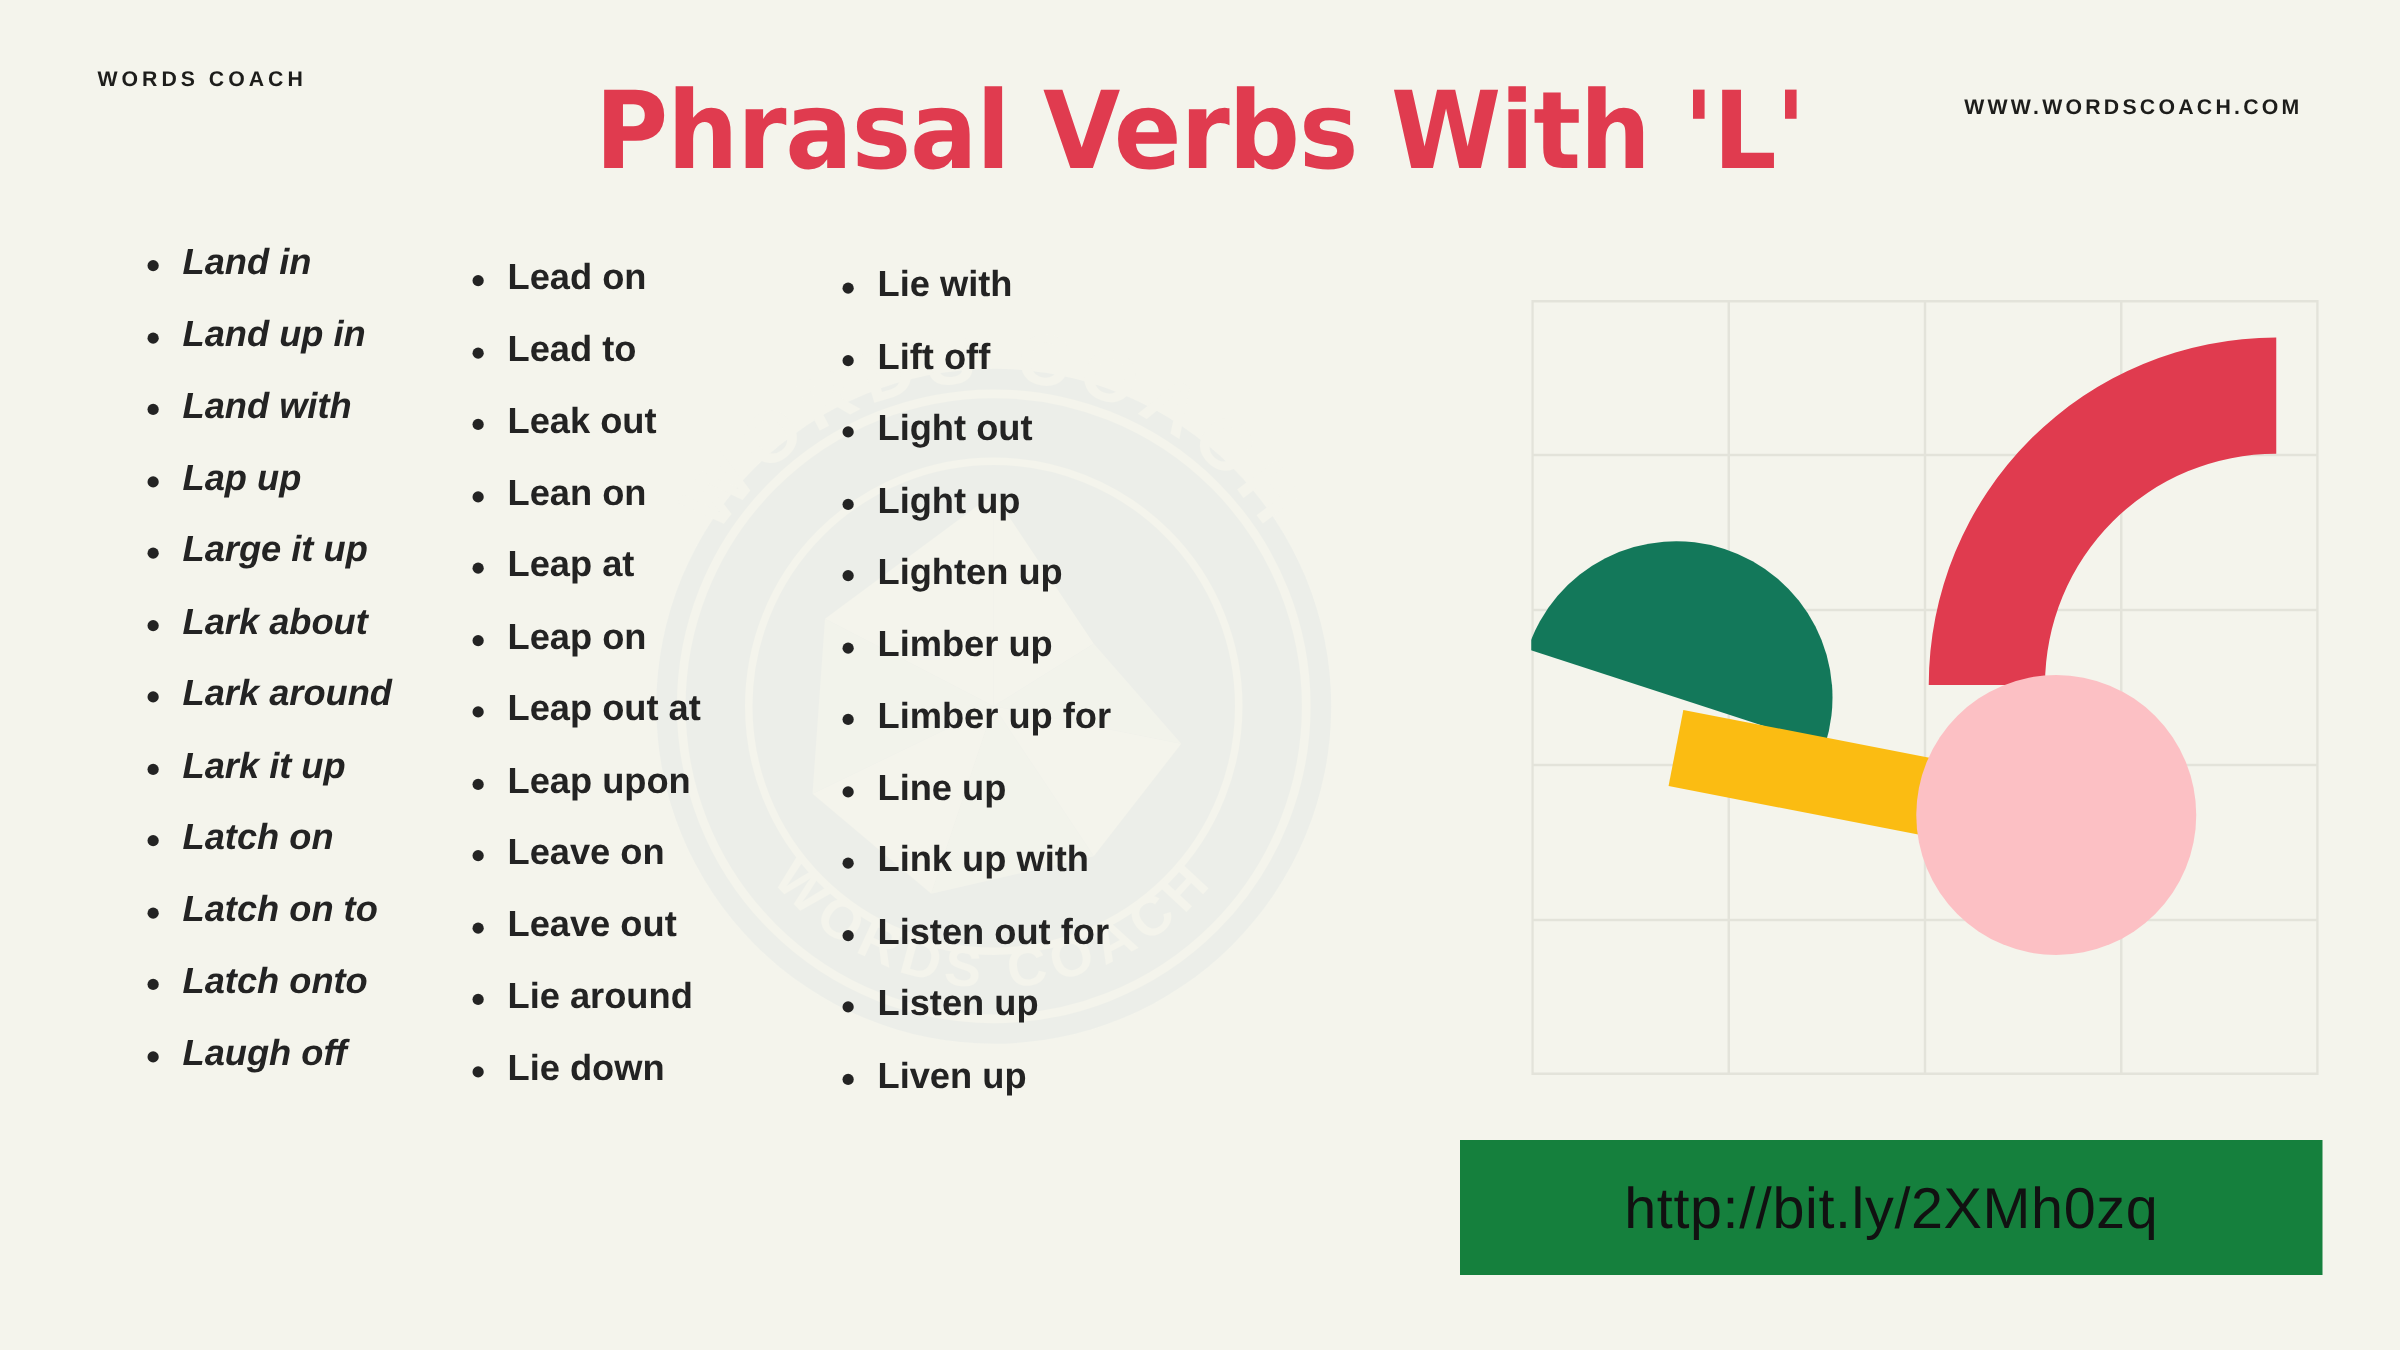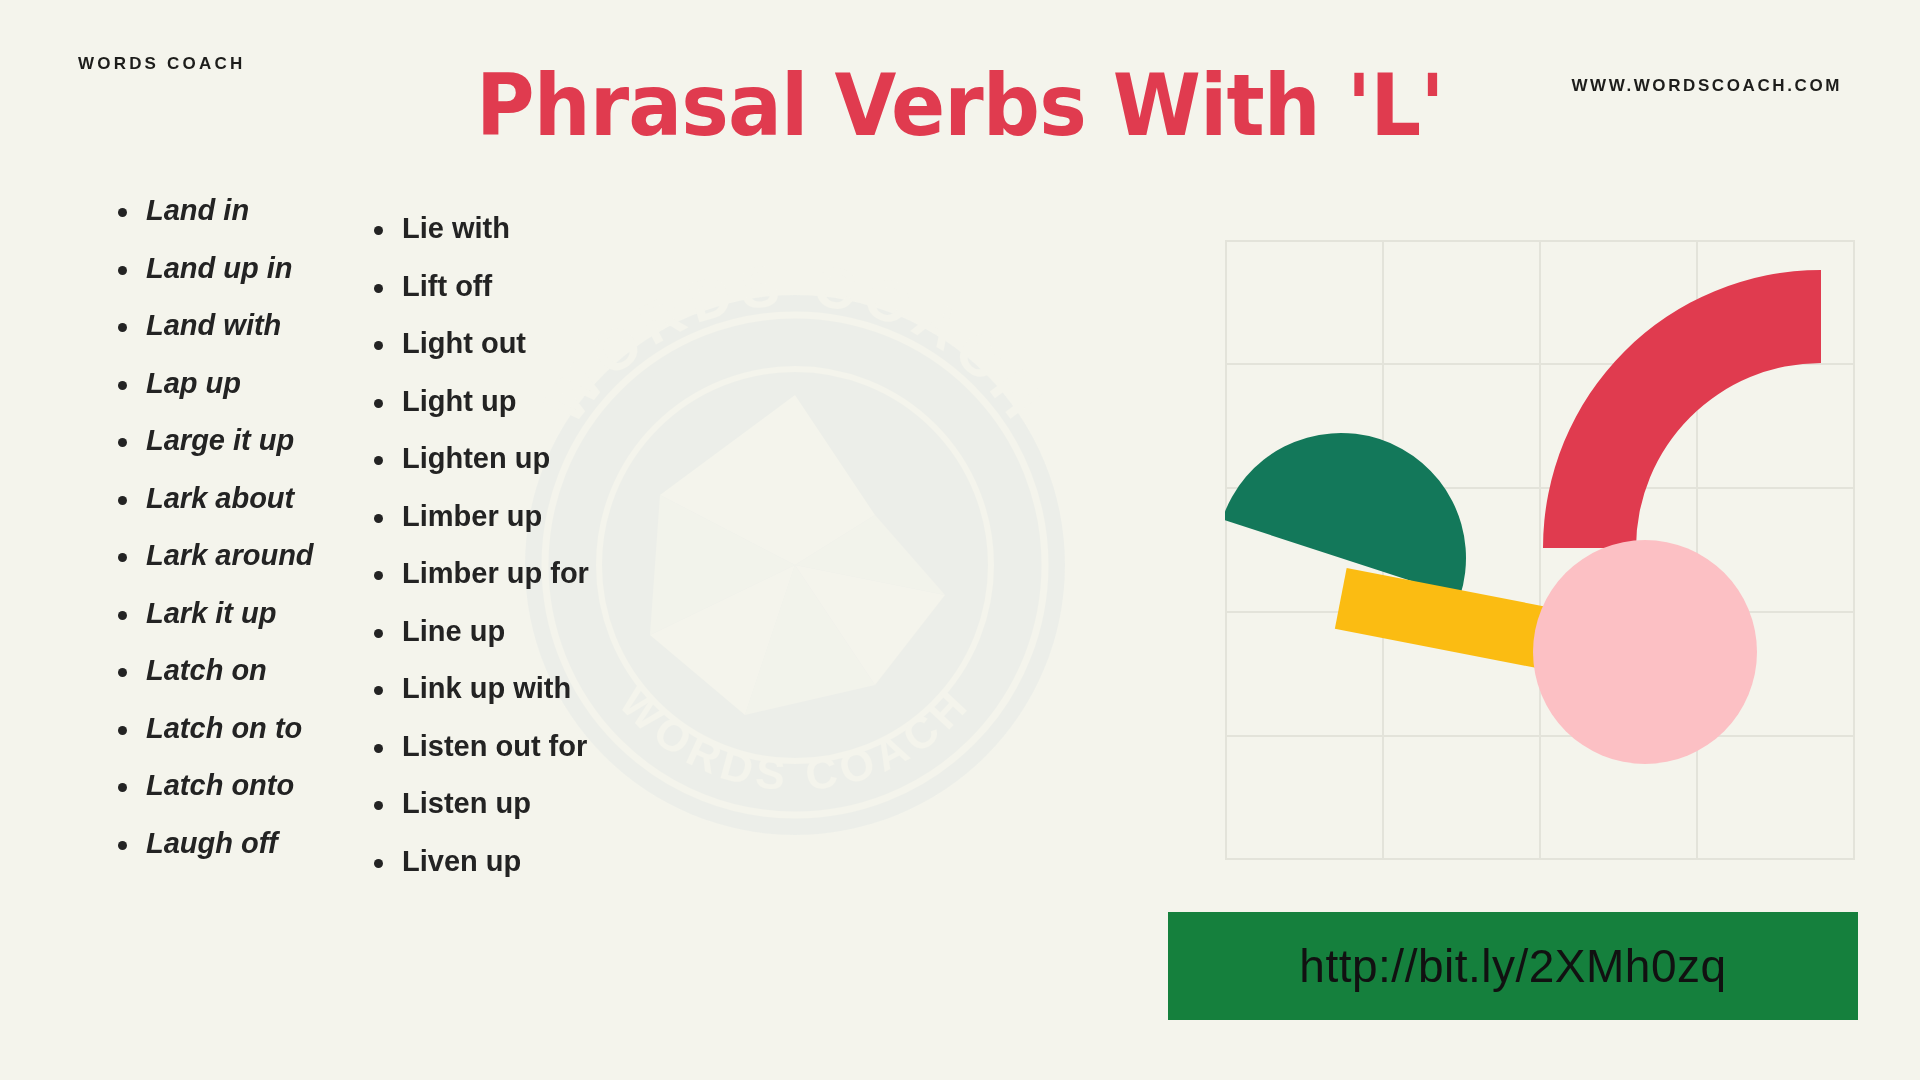--- a/index.html
+++ b/index.html
@@ -200,20 +200,36 @@
         <li class="vitem">Lark about</li>
         <li class="vitem">Lark around</li>
         <li class="vitem">Lark it up</li>
         <li class="vitem">Latch on</li>
         <li class="vitem">Latch on to</li>
         <li class="vitem">Latch onto</li>
         <li class="vitem">Laugh off</li>
       </ul>
     </div>
 
+    <div class="col col-2">
+      <ul class="vlist">
+        <li class="vitem">Lead on</li>
+        <li class="vitem">Lead to</li>
+        <li class="vitem">Leak out</li>
+        <li class="vitem">Lean on</li>
+        <li class="vitem">Leap at</li>
+        <li class="vitem">Leap on</li>
+        <li class="vitem">Leap out at</li>
+        <li class="vitem">Leap upon</li>
+        <li class="vitem">Leave on</li>
+        <li class="vitem">Leave out</li>
+        <li class="vitem">Lie around</li>
+        <li class="vitem">Lie down</li>
+      </ul>
+    </div>
 
     <div class="col col-3">
       <ul class="vlist">
         <li class="vitem">Lie with</li>
         <li class="vitem">Lift off</li>
         <li class="vitem">Light out</li>
         <li class="vitem">Light up</li>
         <li class="vitem">Lighten up</li>
         <li class="vitem">Limber up</li>
         <li class="vitem">Limber up for</li>

